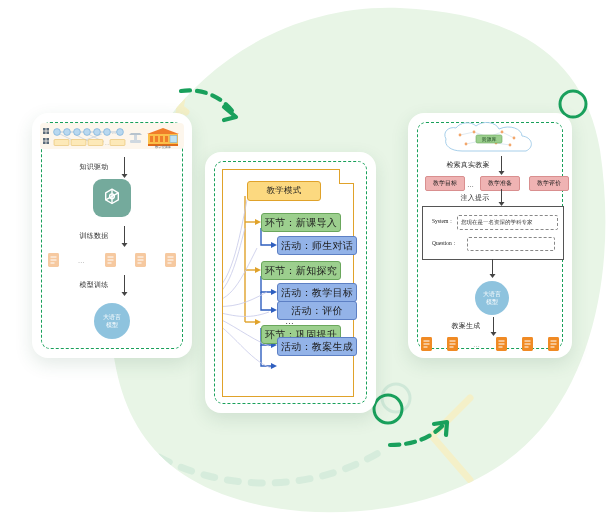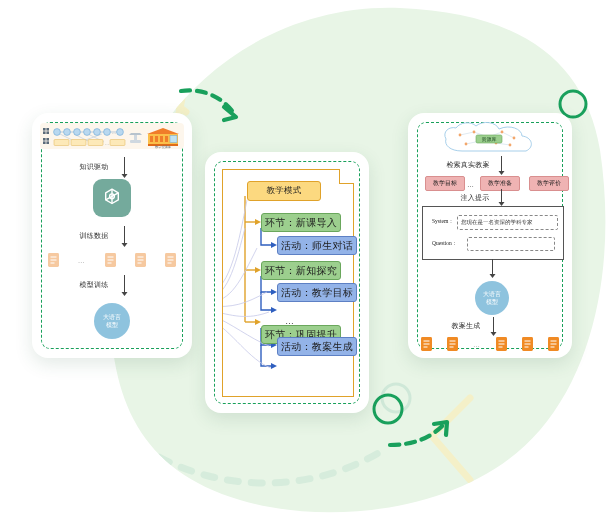--- a/index.html
+++ b/index.html
@@ -11,21 +11,21 @@
   .bg-svg{position:absolute;inset:0;}
 
   
   .card{position:absolute;background:#fff;border-radius:16px;
         box-shadow:0 6px 18px rgba(40,90,60,.13);}
   .card .dash{position:absolute;inset:9px;border:1.6px dashed #18a05a;
               border-radius:9px;}
 
   #panel-left{left:32px;top:113px;width:160px;height:245px;}
   #panel-right{left:408px;top:113px;width:164px;height:245px;}
-  #panel-mid{left:205px;top:152px;width:164px;height:261px;}
+  #panel-mid{left:205px;top:152px;width:164px;height:261px;padding-left:7px;}
 
   .inner{position:absolute;inset:0;}
 
   
   .lbl{position:absolute;font-size:7px;color:#2c2c2c;white-space:nowrap;
        letter-spacing:.2px;}
   .lbl-c{transform:translateX(-50%);}
 
   
   .banner{position:absolute;left:8px;top:10px;width:144px;height:26px;
@@ -434,20 +434,23 @@
         <div class="box b-stage" style="left:38px;top:91px;width:78px;height:17px;">
           <span>环节：新知探究</span>
         </div>
 
         <div class="box b-act" style="left:54px;top:66px;width:78px;height:17px;">
           <span>活动：师生对话</span>
         </div>
         <div class="box b-act" style="left:54px;top:113px;width:78px;height:17px;">
           <span>活动：教学目标</span>
         </div>
+        <div class="box b-act" style="left:54px;top:131px;width:78px;height:17px;">
+          <span>活动：评价</span>
+        </div>
 
         <div class="ell" style="left: 62px; top: 146px; z-index: 5;">…</div>
 
         <div class="box b-stage" style="left: 38px; top: 155px; width: 78px; height: 17px; margin-top: 0px;">
           <span>环节：巩固提升</span>
         </div>
         <div class="box b-act" style="left:54px;top:167px;width:78px;height:17px;">
           <span>活动：教案生成</span>
         </div>
 

